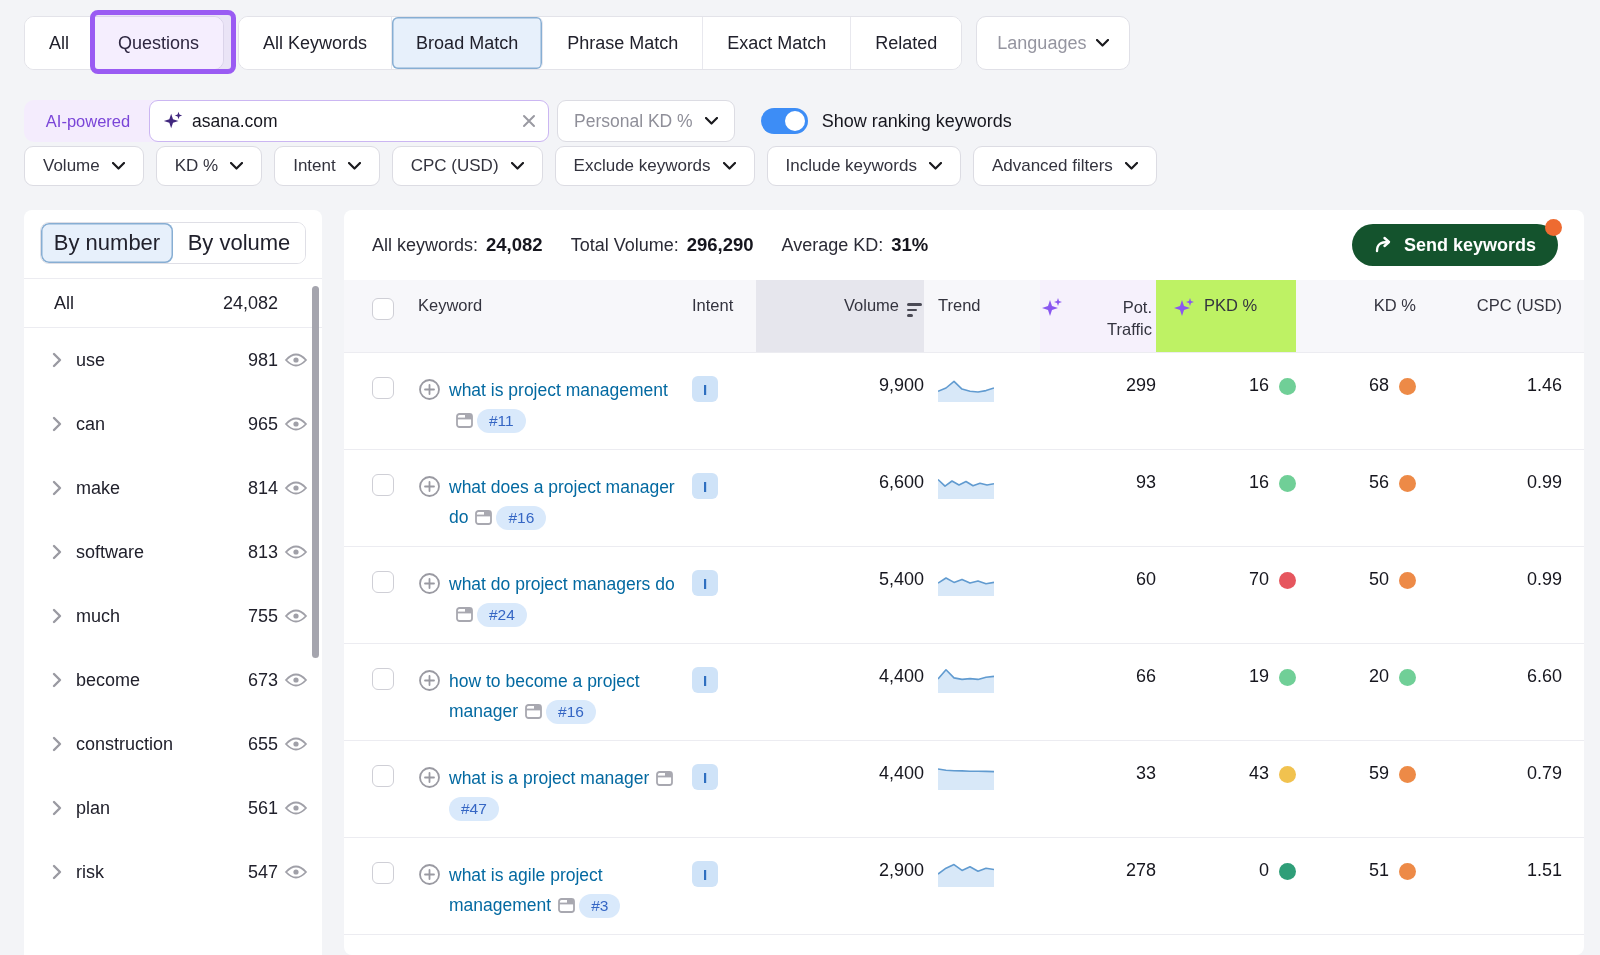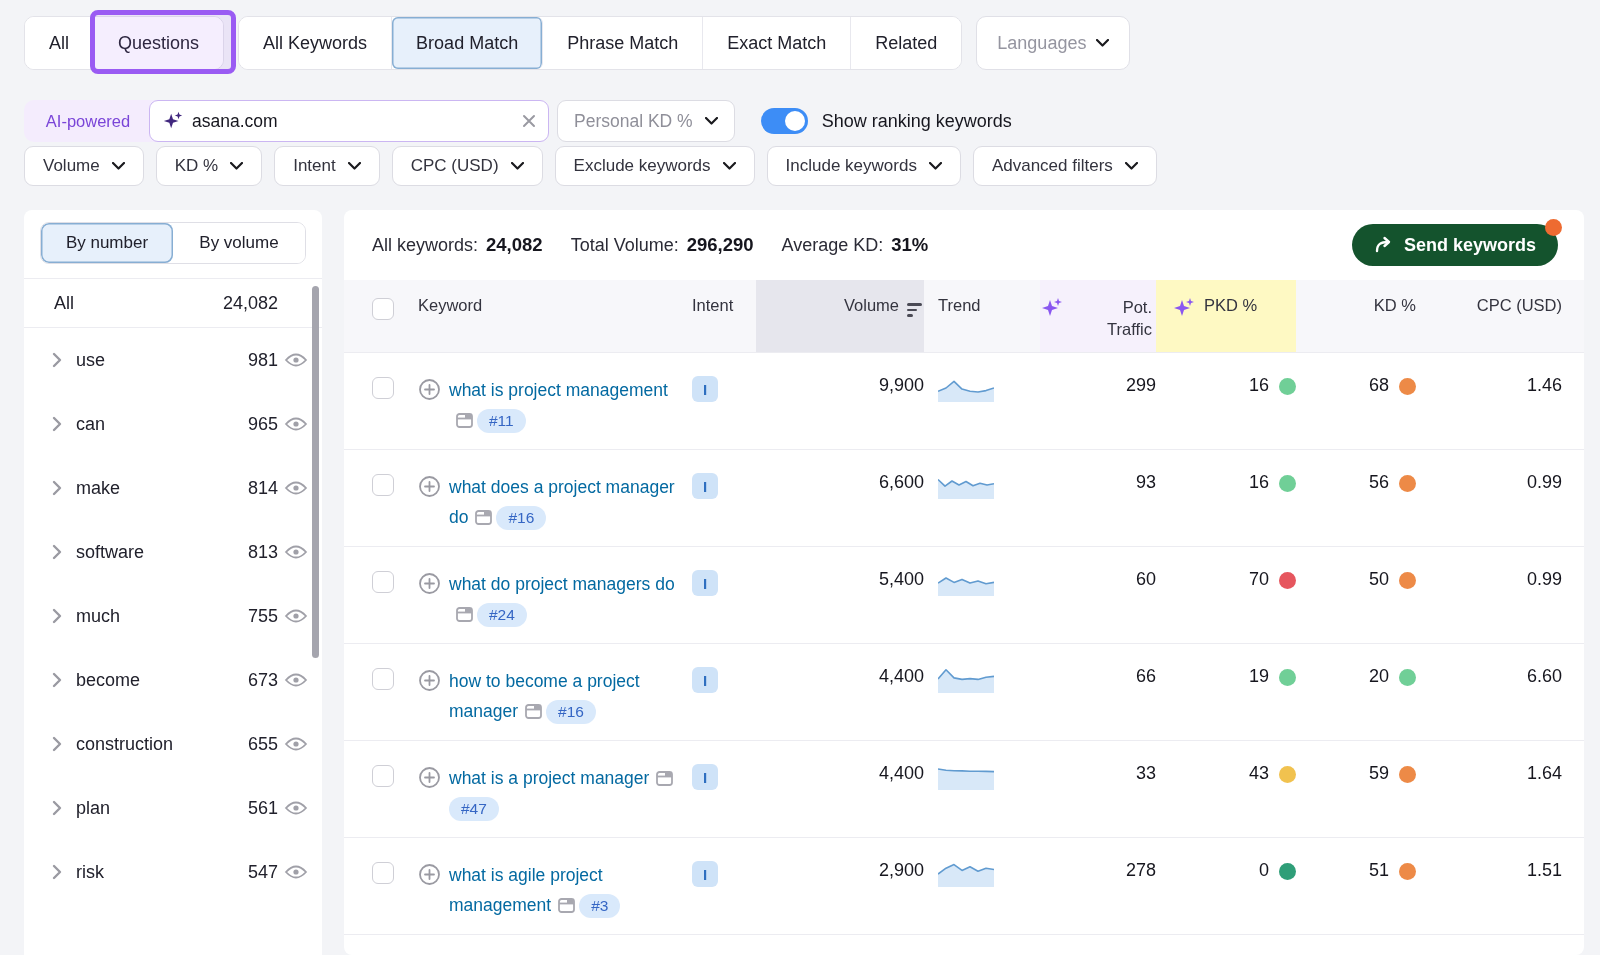--- a/index.html
+++ b/index.html
@@ -28,21 +28,21 @@
   .toggle-label { margin-left:14px; font-size:18px; color:#16161e; }
 
   
   .filters-row { position:absolute; top:146px; left:24px; height:40px; display:flex; gap:12px; }
   .filter-btn { display:inline-flex; align-items:center; gap:12px; background:#fff; border:1px solid #dcdce3; border-radius:9px; padding:0 18px; font-size:17px; color:#33333e; cursor:pointer; white-space:nowrap; }
   .chev { flex:none; }
 
   
   .sidebar { position:absolute; left:24px; top:210px; width:298px; height:745px; background:#fff; border-radius:8px 8px 0 0; }
   .seg { display:flex; margin:12px 16px 14px 16px; height:42px; border:1px solid #dfdfe6; border-radius:9px; overflow:hidden; }
-  .seg-item { flex:1; display:flex; align-items:center; justify-content:center; font-size:17px; color:#21212c; background:#fff; cursor:pointer; }
+  .seg-item { flex:1; display:flex; align-items:center; justify-content:center; font-size:22px; color:#21212c; background:#fff; cursor:pointer; }
   .seg-item.sel { background:#e7f0fb; box-shadow:inset 0 0 0 1.5px #87aed3; border-radius:8px; }
   .all-row { height:50px; display:flex; align-items:center; padding:0 14px 0 30px; border-top:1px solid #ececf1; border-bottom:1px solid #ececf1; font-size:18px; cursor:pointer; }
   .all-row .count { margin-left:auto; }
   .eye-slot { width:30px; flex:none; display:flex; justify-content:flex-end; }
   .side-item { height:64px; display:flex; align-items:center; padding:0 14px 0 28px; font-size:18px; cursor:pointer; }
   .side-item .lbl { margin-left:14px; }
   .side-item .count { margin-left:auto; }
   .side-scroll { position:absolute; right:3px; top:76px; width:7px; height:372px; background:#a5a5ae; border-radius:4px; cursor:pointer; }
 
   
@@ -51,21 +51,21 @@
   .stat { display:flex; align-items:baseline; gap:8px; margin-right:28px; font-size:18px; color:#2b2b36; }
   .stat b { color:#16161e; font-size:18.5px; }
   .send-btn { position:absolute; right:26px; top:14px; height:42px; display:flex; align-items:center; gap:10px; background:#14532d; border:none; border-radius:21px; color:#fff; font-size:18px; font-weight:700; padding:0 22px; cursor:pointer; font-family:"Liberation Sans",sans-serif; }
   .send-dot { position:absolute; right:-4px; top:-5px; width:17px; height:17px; border-radius:50%; background:#ee6b31; }
 
   .grid { display:grid; grid-template-columns:46px 274px 64px 168px 116px 116px 140px 120px 146px; padding:0 22px 0 28px; }
   .thead { background:#f7f7fa; border-bottom:1px solid #ececf1; }
   .thead > div { min-height:72px; display:flex; align-items:flex-start; padding-top:16px; font-size:16.5px; color:#34343f; }
   .th-vol { background:#e6e6ed; justify-content:flex-end; padding-right:2px; gap:8px; }
   .th-pot { background:#f6f1fc; justify-content:space-between; padding-right:4px; }
-  .th-pkd { background:#fef9c3; padding-left:16px; gap:8px; }
+  .th-pkd { background:#bef264; padding-left:16px; gap:8px; }
   .th-right { justify-content:flex-end; }
   .th-trend { padding-left:14px; }
   .pot-txt { text-align:right; width:58px; line-height:22px; }
 
   .trow { border-bottom:1px solid #ececf1; }
   .trow > div { min-height:96px; padding-top:22px; display:flex; align-items:flex-start; font-size:18px; color:#16161e; }
   .cell-right { justify-content:flex-end; }
   .checkbox { width:22px; height:22px; border:1.5px solid #cfcfd6; border-radius:6px; background:#fff; cursor:pointer; flex:none; margin-top:2px; }
   .kw-cell { gap:8px; }
   .kw-text { display:inline; width:234px; font-size:17.5px; line-height:30px; color:#3566c4; }
@@ -588,21 +588,21 @@
         </div>
     <div class="cell-right">
           <span>43</span>
           <span class="dot" style="background-color: rgb(241, 194, 79);"></span>
         </div>
     <div class="cell-right">
           <span>59</span>
           <span class="dot" style="background-color: rgb(237, 138, 71);"></span>
         </div>
     <div class="cell-right">
-          <span>1.64</span>
+          <span>0.79</span>
         </div>
   </div>
 
   <div class="grid trow">
     <div>
           <span class="checkbox"></span>
         </div>
     <div class="kw-cell">
       <svg class="plus-ic" width="23" height="23" viewBox="0 0 23 23">
             <circle cx="11.5" cy="11.5" r="9.5" fill="none" stroke="#9a9aa2" stroke-width="1.8"></circle>

